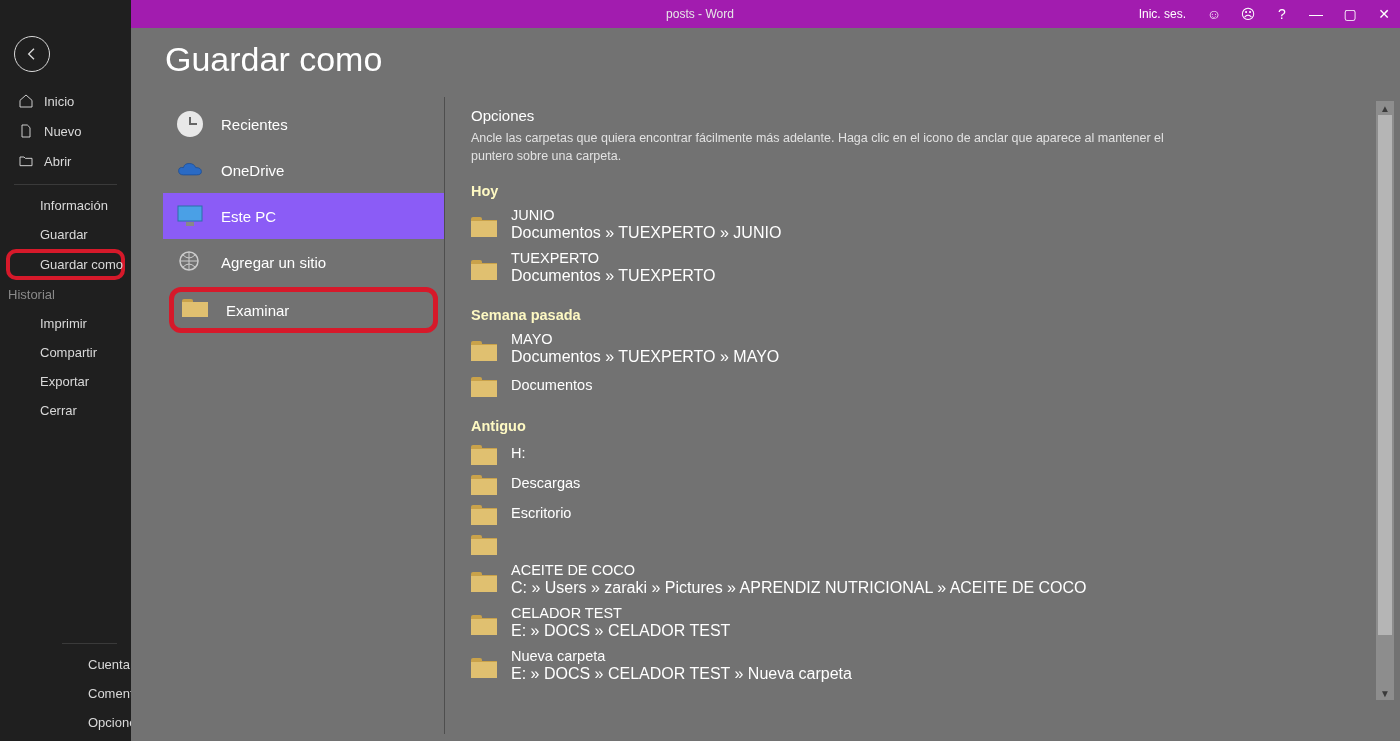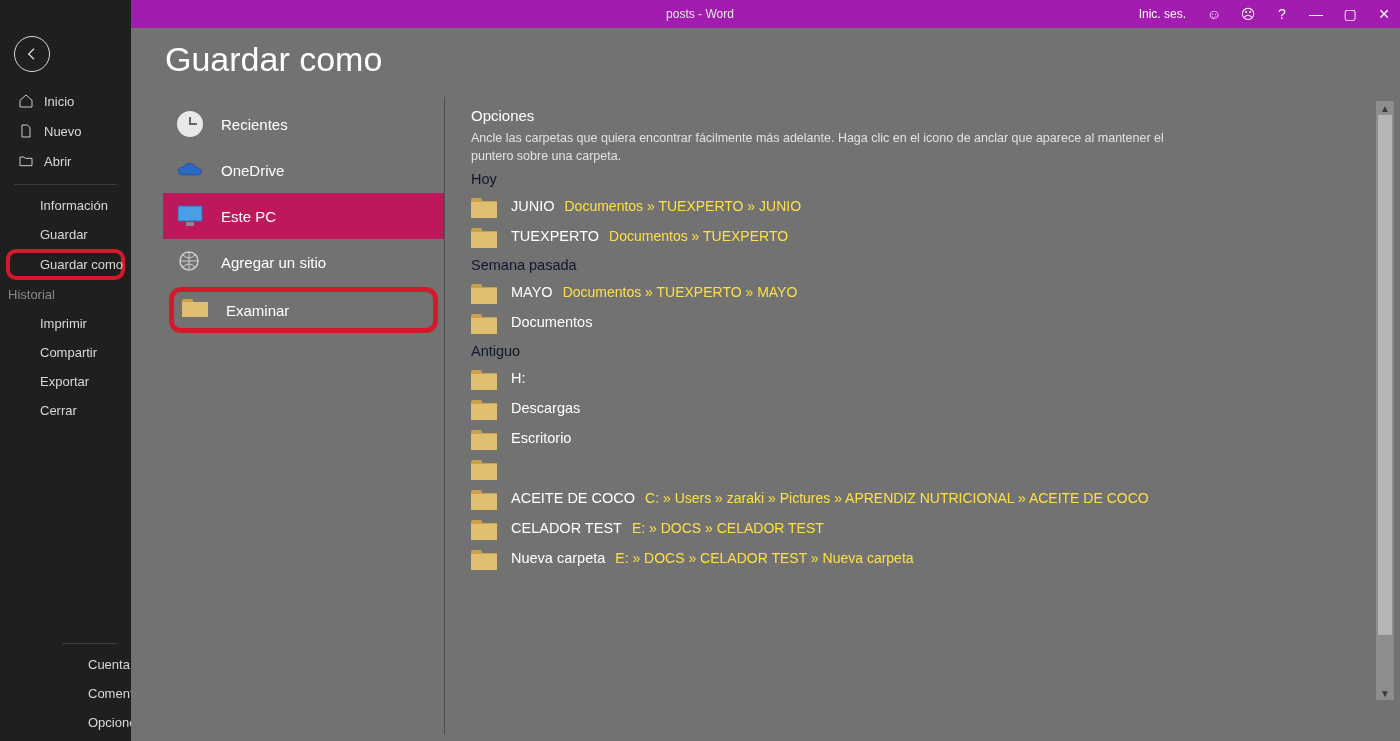--- a/index.html
+++ b/index.html
@@ -35,32 +35,32 @@
   
   .main {
     position:absolute; left:131px; top:28px; right:0; bottom:0;
     background:#727272; color:#fff;
   }
   .page-title { font-size:34px; font-weight:300; padding:12px 34px 18px 34px; color:#fff; }
   
   .columns { display:flex; padding-left:32px; height:calc(100% - 76px); }
   .places { width:282px; border-right:1px solid #4e4e4e; padding-top:4px; }
   .place { display:flex; align-items:center; gap:18px; padding:10px 14px; font-size:15px; color:#fff; cursor:pointer; }
-  .place.selected { background:#be185d; }
+  .place.selected { background:#8b5cf6; }
   .place .picon { width:26px; height:26px; display:flex; align-items:center; justify-content:center; }
   .place-highlight { border:5px solid #d6192a; border-radius:12px; margin:2px 6px; padding:5px 8px; }
   
   .detail { flex:1; padding:4px 12px 0 26px; position:relative; overflow:hidden; }
   .detail h3 { font-size:15px; font-weight:400; color:#fff; margin-top:6px; }
   .detail .hint { font-size:12.5px; color:#e2e2e2; margin-top:5px; line-height:1.45; max-width:700px; }
-  .section-label { font-size:14.5px; color:#0f172a; margin-top:6px; margin-bottom:4px; }
+  .section-label { font-size:14.5px; color:#fef9c3; margin-top:18px; margin-bottom:4px;font-weight:bold; }
   .folder-row { display:flex; align-items:center; gap:14px; padding:4px 0; cursor:pointer;}
   .folder-row .fname { font-size:14.5px; color:#fff; }
-  .folder-row .fpath { font-size:14px; color:#fde047; }
-  .folder-text { display:flex; flex-direction:row; gap:10px; }
+  .folder-row .fpath { font-size:16px; color:#ffffff; }
+  .folder-text { display:flex; flex-direction:column; gap:1px; }
   .folder-icon { width:26px; height:22px; position:relative; }
   .folder-icon::before { content:""; position:absolute; left:0; top:3px; width:11px; height:5px; background:#c9a24a; border-radius:2px 2px 0 0; }
   .folder-icon::after  { content:""; position:absolute; left:0; top:6px; width:26px; height:16px; background:#e0c070; border-top:1px solid #c9a24a; }
   
   .scrollbar { position:absolute; right:6px; top:4px; bottom:34px; width:18px; background:#8d8d8d; }
   .scroll-thumb { position:absolute; left:2px; right:2px; top:14px; height:520px; background:#b5b5b5; }
   .scroll-arrow { position:absolute; left:0; right:0; height:14px; display:flex; align-items:center; justify-content:center; font-size:10px; color:#3a3a3a; background:#8d8d8d;}
   .scroll-arrow.up { top:0; } .scroll-arrow.down { bottom:0; }
   
   

